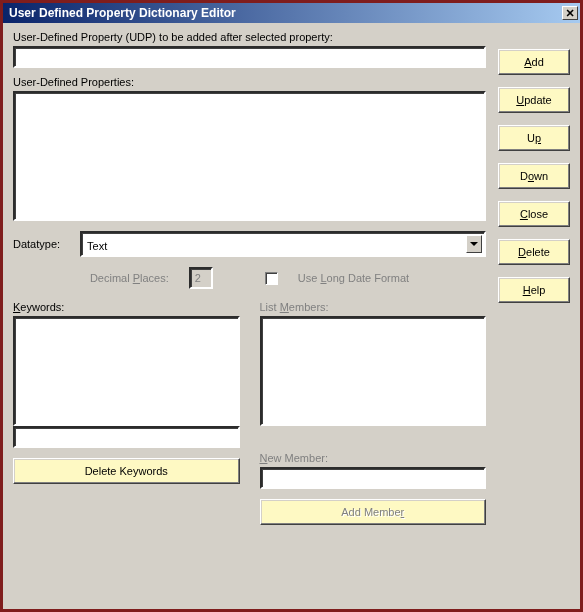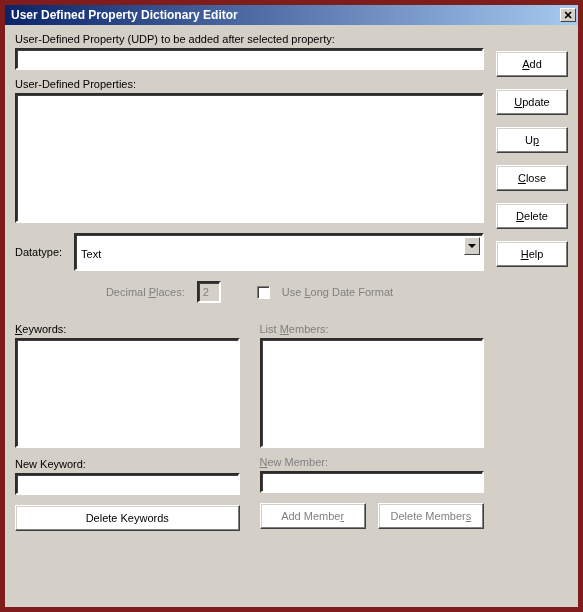--- a/index.html
+++ b/index.html
@@ -9,21 +9,21 @@
     font-size: 11px;
     background: #d4d0c8;
     width: 583px;
     height: 612px;
     overflow: hidden;
   }
   .window {
     width: 583px;
     height: 612px;
     background: #d4d0c8;
-    border: 5px solid #7f1d1d;
+    border: 3px solid #7f1d1d;
     display: flex;
     flex-direction: column;
   }
   .titlebar {
     background: linear-gradient(to right, #0a246a, #a6caf0);
     color: #ffffff;
     font-weight: bold;
     height: 20px;
     display: flex;
     align-items: center;
@@ -80,40 +80,40 @@
   .textinput {
     height: 22px;
     padding: 2px 4px;
     font: inherit;
     outline: none;
   }
   .listbox {
     width: 100%;
   }
   .btn {
-    background: #ffffff;
+    background: #fef9c3;
     border: 1px solid #ffffff;
     border-right-color: #404040;
     border-bottom-color: #404040;
     box-shadow: inset -1px -1px 0 #808080, inset 1px 1px 0 #d4d0c8;
     height: 26px;
     font: inherit;
     cursor: default;
     padding: 0 6px;
     text-align: center;
     color: #000;
   }
   .btn.disabled {
     color: #808080;
     text-shadow: 1px 1px 0 #ffffff;
   }
   .select-wrap {
     position: relative;
     flex: 1;
-    height: 38px;
+    height: 26px;
     padding-left: 20px;
   }
   .select-display {
     position: absolute;
     inset: 0;
     padding: 3px 20px 0 5px;
     display: flex;
     align-items: center;
   }
   .select-arrow {
@@ -127,21 +127,21 @@
     display: flex;
     align-items: center;
     justify-content: center;
   }
   .select-arrow::after {
     content: "";
     border-left: 4px solid transparent;
     border-right: 4px solid transparent;
     border-top: 4px solid #000;
   }
-  .row { display: flex; align-items: center; gap: 12px; }
+  .row { display: flex; align-items: center; gap: 20px; }
   .checkbox {
     width: 13px; height: 13px;
     background: #fff;
     border: 1px solid #808080;
     border-right-color:#fff;
     border-bottom-color:#fff;
     box-shadow: inset 1px 1px 0 #404040;
   }
   .two-col {
     display: flex;
@@ -171,60 +171,59 @@
       <div class="sunken listbox" style="height:130px; margin-bottom:10px;"></div>
 
       <div class="row" style="margin-bottom:10px;">
         <span class="label" style="margin:0;">Datatype:</span>
         <div class="select-wrap sunken">
           <div class="select-display">Text</div>
           <div class="select-arrow"></div>
         </div>
       </div>
 
-      <div class="row" style="justify-content:center; margin-bottom:20px;">
+      <div class="row" style="justify-content:center; margin-bottom:12px;">
         <span class="label disabled" style="margin:0;">Decimal <span class="u">P</span>laces:</span>
         <input class="sunken textinput" style="width: 24px; background: rgb(212, 208, 200); color: rgb(128, 128, 128);" disabled="" value="2">
         <span style="width:12px;"></span>
         <div class="checkbox"></div>
         <span class="label disabled" style="margin:0;">Use <span class="u">L</span>ong Date Format</span>
       </div>
 
       <div class="two-col">
         <div class="col">
           <div class="label"><span class="u">K</span>eywords:</div>
           <div class="sunken listbox" style="height:110px;"></div>
-          <div class="label" style="margin-top:10px;">New Keyword:</div>
           <input class="sunken textinput" value="" style="">
           <div class="btn-row">
             <button class="btn">Delete Keywords</button>
           </div>
           <div class="btn-row" style="visibility:hidden;">
             <button class="btn">x</button>
               <button class="btn">x</button>
           </div>
         </div>
 
         <div class="col">
           <div class="label disabled">List <span class="u">M</span>embers:</div>
           <div class="sunken listbox" style="height:110px;"></div>
-          <div class="label disabled" style="margin-top:8px;"><span class="u">N</span>ew Member:</div>
+          <div class="label disabled" style="margin-top:26px;"><span class="u">N</span>ew Member:</div>
           <input class="sunken textinput" value="" style="">
           <div class="btn-row">
             <button class="btn disabled">Add Membe<span class="u">r</span></button>
-            <button class="btn disabled">Delete Member<span class="u">s</span></button>
           </div>
         </div>
       </div>
 
     </div>
 
     <div class="side-col">
       <button class="btn"><span class="u">A</span>dd</button>
       <button class="btn"><span class="u">U</span>pdate</button>
       <button class="btn">U<span class="u">p</span></button>
+      <button class="btn">D<span class="u">o</span>wn</button>
       <button class="btn"><span class="u">C</span>lose</button>
       <button class="btn"><span class="u">D</span>elete</button>
       <button class="btn"><span class="u">H</span>elp</button>
     </div>
 
   </div>
 </div>
 
 </body></html>

